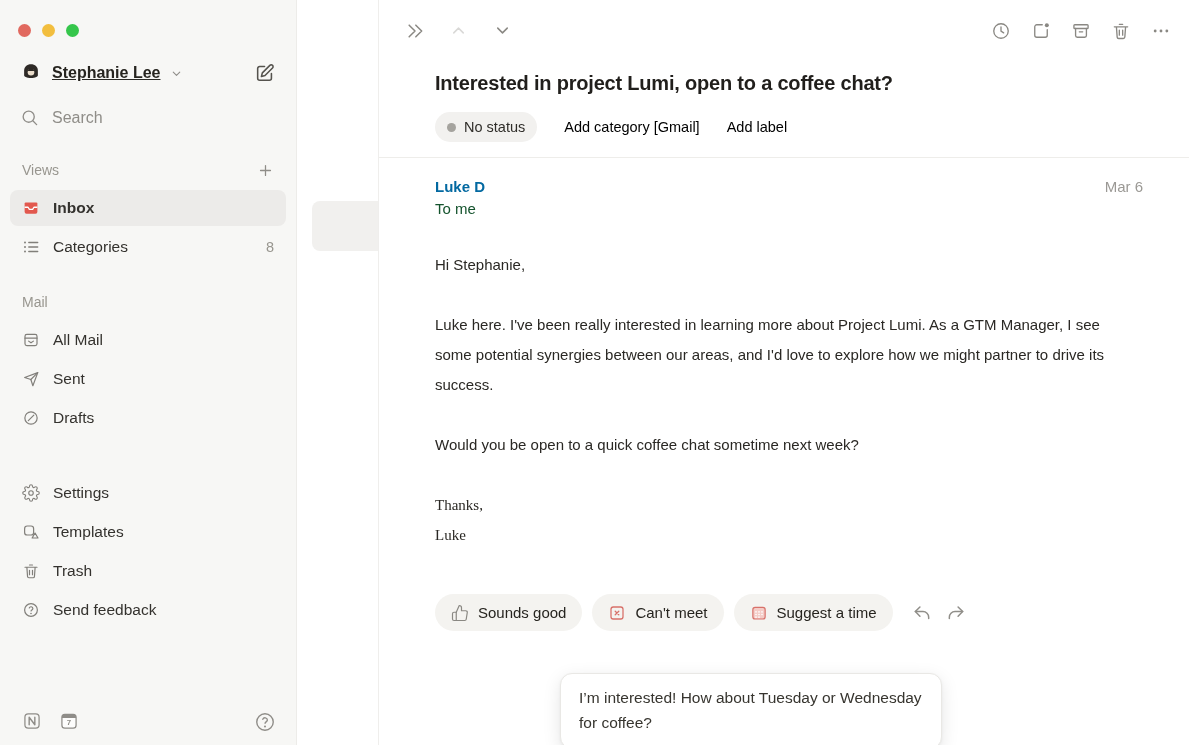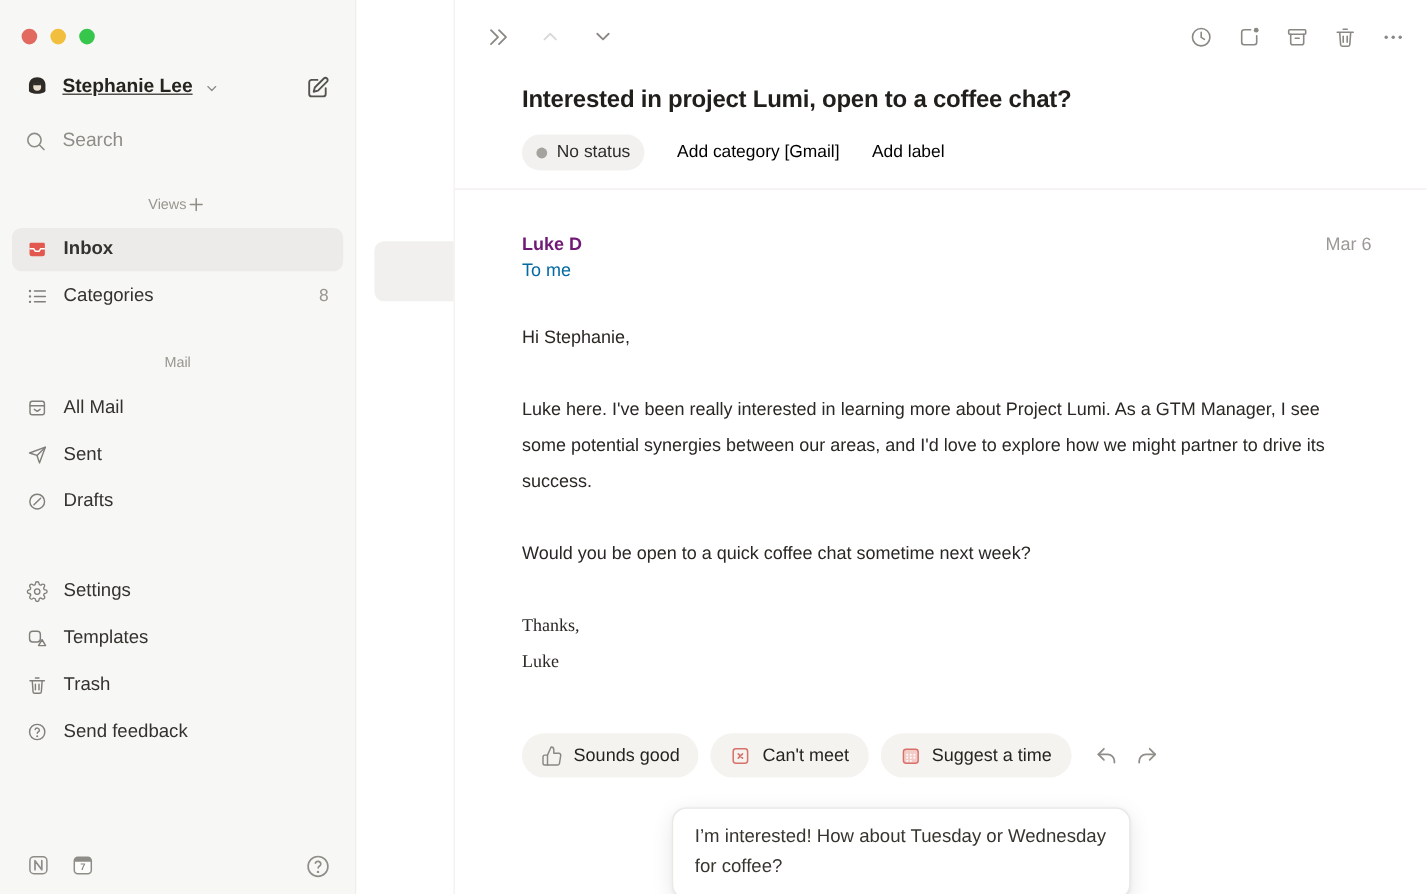--- a/index.html
+++ b/index.html
@@ -16,21 +16,21 @@
 
   .account-row { display:flex; align-items:center; margin:25px 20px 0 20px; }
   .acct-left { display:flex; align-items:center; gap:10px; flex:1; cursor:pointer;text-decoration:underline; }
   .avatar { width:22px; height:22px; }
   .acct-name { font-size:16px; font-weight:700; color:#26241F; }
   .acct-chev { color:#8F8D88; }
   .icon-btn { background:none; border:none; cursor:pointer; color:#55534E; padding:0; }
 
   .search-row { display:flex; align-items:center; gap:13px; margin:24px 20px 0; color:#8F8D88; font-size:16px; cursor:text; }
 
-  .section-header { display:flex; align-items:center; justify-content:center; margin:33px 22px 0; color:#98968F; font-size:12px; height:20px; }
+  .section-header { display:flex; align-items:center; justify-content:space-between; margin:33px 22px 0; color:#98968F; font-size:14px; height:20px; }
   .section-header.mail { margin-top:27px; }
   .plus-btn { color:#8F8D88; }
 
   .navrows { margin:10px 10px 0; display:flex; flex-direction:column; gap:3px; }
   .row { display:flex; align-items:center; gap:13px; height:36px; padding:0 12px; border-radius:8px; font-size:15.5px; color:#34322E; cursor:pointer; }
   .row.selected { background:#ECEBE9; font-weight:600; }
   .ricon { width:18px; height:18px; color:#817F7A; flex:none; }
   .count { margin-left:auto; color:#98968F; font-size:14.5px; font-weight:400; }
   .util { margin-top:39px; }
 
@@ -54,23 +54,23 @@
 
   .chips { display:flex; align-items:center; gap:27px; margin:17px 46px 0 56px; font-size:14.5px; }
   .chip { display:flex; align-items:center; gap:8px; background:#F2F1EF; border-radius:15px; height:30px; padding:0 12px; color:#2F2D29; cursor:pointer;text-align:right; }
   .dot { width:9px; height:9px; border-radius:50%; background:#A5A39E; }
   .ghost { color:#000000; cursor:pointer; }
 
   .divider { height:1px; background:#EEEDEA; margin-top:15px; }
 
   .content { padding:0 46px 0 56px; flex:1; }
   .sender-row { display:flex; align-items:baseline; margin-top:20px; }
-  .sender { font-size:15px; font-weight:700; color:#701a75;margin-top:17px; }
+  .sender { font-size:15px; font-weight:700; color:#0369a1; }
   .date { margin-left:auto; color:#9B9995; font-size:15px; }
-  .toline { margin-top:5px; color:#0369a1; font-size:15px; }
+  .toline { margin-top:5px; color:#14532d; font-size:15px; }
 
   .body { margin-top:33px; font-size:15px; line-height:30px; color:#2A2824; max-width:700px; }
   .body p { margin:0 0 30px; }
   .body p:last-child { margin-bottom:4px;font-family:Liberation Serif, serif; }
   .sig span { display:block; }
 
   .actions { display:flex; align-items:center; gap:10px; margin-top:44px; }
   .pill { display:flex; align-items:center; gap:9px; height:37px; border-radius:19px; background:#F4F3F0; border:none; padding:0 16px; font-size:15px; font-weight:500; color:#26241F; font-family:inherit; cursor:pointer; }
   .picon { width:18px; height:18px; color:#8A8883; }
   .picon.coral { color:#D8716A; }

